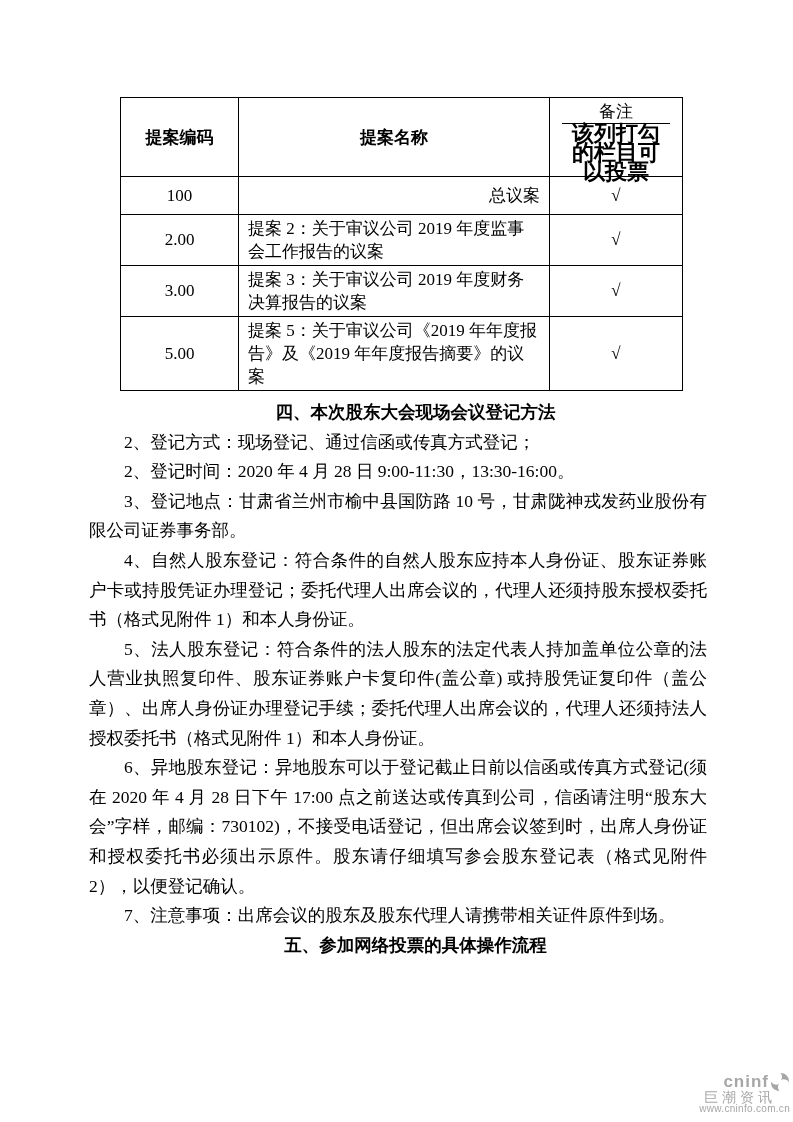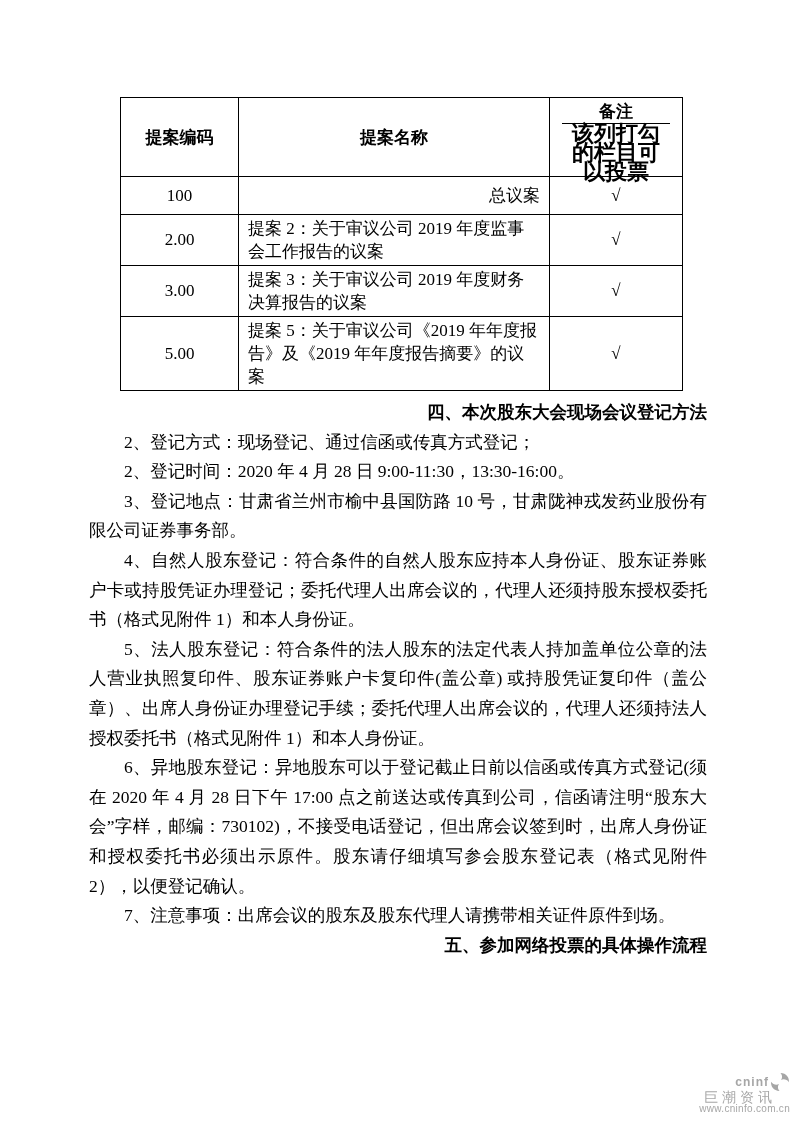--- a/index.html
+++ b/index.html
@@ -33,21 +33,21 @@
     font-size: 17px;
     vertical-align: middle;
     padding: 2px 9px;
   }
   tr.head-row { height: 74px; }
   th.plain-head { text-align: center; font-weight: 700; }
   th.remark-head { padding: 0; }
   .remark-wrap { display: flex; flex-direction: column; height: 74px; }
   .remark-title {
     height: 33px; display: flex; align-items: center; justify-content: center;
-    font-weight: 700;
+    font-weight: 400;
   }
   .remark-sub {
     flex: 1;
     border-top: 1.4px solid #000;
     margin: 0 3px;
     display: flex; align-items: center; justify-content: center;
     text-align: center;
     font-weight: 700;
     font-size: 22px; line-height: 19px;
   }
@@ -58,35 +58,35 @@
   td.name-cell.center { text-align: right; padding-left: 35px; }
   td.check-cell { font-size: 15px; }
   
   .bodytext { margin-top: 7px; }
   .bodytext p, .bodytext .sec-title {
     font-size: 17.5px;
     line-height: 29.6px;
     text-indent: 2em;
     text-align: justify;
   }
-  .bodytext .sec-title { font-weight: 700; text-align: right; }
+  .bodytext .sec-title { font-weight: 700; text-align: center; }
   
   .cninfo {
     position: absolute;
     right: 3px; bottom: 8px;
     color: #a6a6a6;
     text-align: right;
     font-family: "Liberation Sans", "DejaVu Sans", sans-serif;
     user-select: none;
   }
   .cninfo .brand-row {
     display: flex; align-items: center; justify-content: flex-end; gap: 1px;
   }
   .cninfo .brand {
-    font-size: 12px; font-weight: 700; letter-spacing: 1px; line-height: 16px;
+    font-size: 17px; font-weight: 700; letter-spacing: 1px; line-height: 16px;
   }
   .cninfo .swirl { width: 20px; height: 20px; display: block; }
   .cninfo .cn-name { font-size: 14px; letter-spacing: 4px; margin-right: 14px; line-height: 11px; }
   .cninfo .url { font-size: 10px; line-height: 11px; letter-spacing: 0.3px; }
 </style>
 </head>
 <body>
 
 <div class="page">
   <div class="content">

